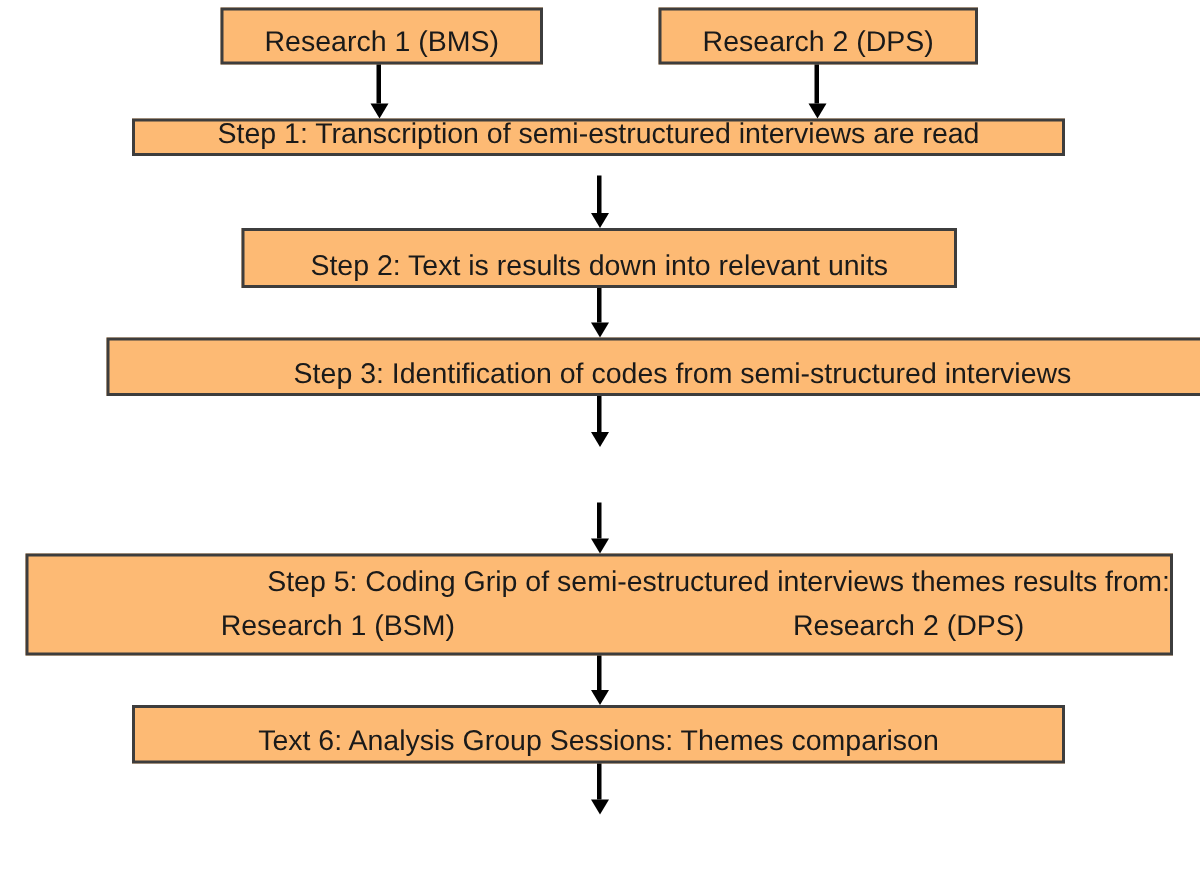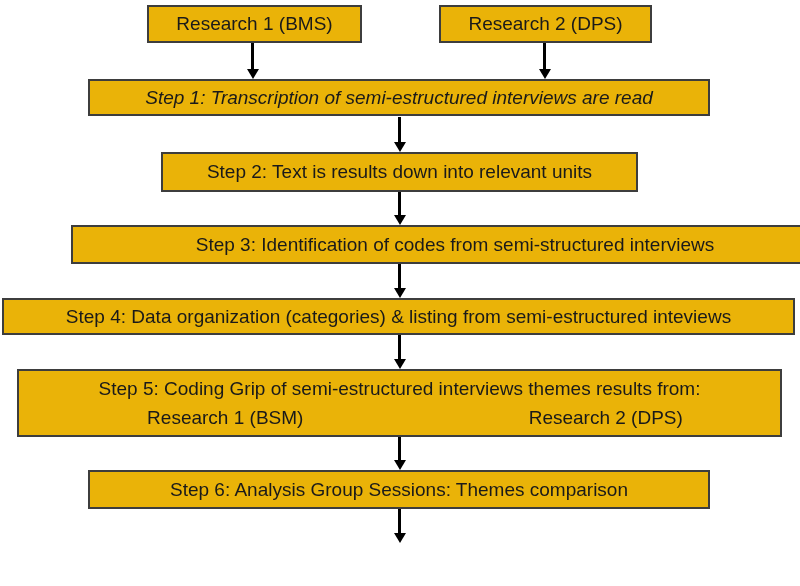--- a/index.html
+++ b/index.html
@@ -11,24 +11,24 @@
   .canvas {
     position: relative;
     width: 800px;
     height: 586px;
     background: #ffffff;
     overflow: hidden;
   }
   .box {
     position: absolute;
     box-sizing: border-box;
-    background: #eab308;
+    background: #fdba74;
     border: 2px solid #3d3d3d;
     display: flex;
-    align-items: center;
+    align-items: flex-end;
     justify-content: center;
     text-align: center;
     color: #1a1a1a;
     font-size: 19px;
     line-height: 1.25;
     white-space: nowrap;
   }
   .box.multiline {
     flex-direction: column;
     justify-content: center;
@@ -66,46 +66,43 @@
 
 <div class="canvas">
 
   <div class="box" style="left:147px; top:5px; width:215px; height:38px;">
     <span>Research 1 (BMS)</span>
   </div>
   <div class="box" style="left:439px; top:5px; width:213px; height:38px;">
     <span>Research 2 (DPS)</span>
   </div>
 
-  <div class="box" style="left:88px; top:79px; width:622px; height:37px;font-style:italic;">
+  <div class="box" style="left:88px; top:79px; width:622px; height:25px;">
     <span>Step 1: Transcription of semi-estructured interviews are read</span>
   </div>
 
   <div class="box" style="left:161px; top:152px; width:477px; height:40px;">
     <span>Step 2: Text is results down into relevant units</span>
   </div>
 
   <div class="box" style="left:71px; top:225px; width:768px; height:39px;">
     <span>Step 3: Identification of codes from semi-structured interviews</span>
   </div>
 
-  <div class="box" style="left:2px; top:298px; width:793px; height:37px;">
-    <span>Step 4: Data organization (categories) &amp; listing from semi-estructured inteviews</span>
-  </div>
 
   <div class="box multiline" style="left:17px; top:369px; width:765px; height:68px;">
     <span>Step 5: Coding Grip of semi-estructured interviews themes results from:</span>
     <div class="subrow">
       <span>Research 1 (BSM)</span>
       <span>Research 2 (DPS)</span>
     </div>
   </div>
 
   <div class="box" style="left:88px; top:470px; width:622px; height:39px;">
-    <span>Step 6: Analysis Group Sessions: Themes comparison</span>
+    <span>Text 6: Analysis Group Sessions: Themes comparison</span>
   </div>
 
 
   <div class="arrow" style="left:251px; top:43px; height:26px;"></div>
   <div class="arrow" style="left:543px; top:43px; height:26px;"></div>
   <div class="arrow" style="left:398px; top:117px; height:25px;"></div>
   <div class="arrow" style="left:398px; top:192px; height:23px;"></div>
   <div class="arrow" style="left:398px; top:264px; height:24px;"></div>
   <div class="arrow" style="left:398px; top:335px; height:24px;"></div>
   <div class="arrow" style="left:398px; top:437px; height:23px;"></div>

